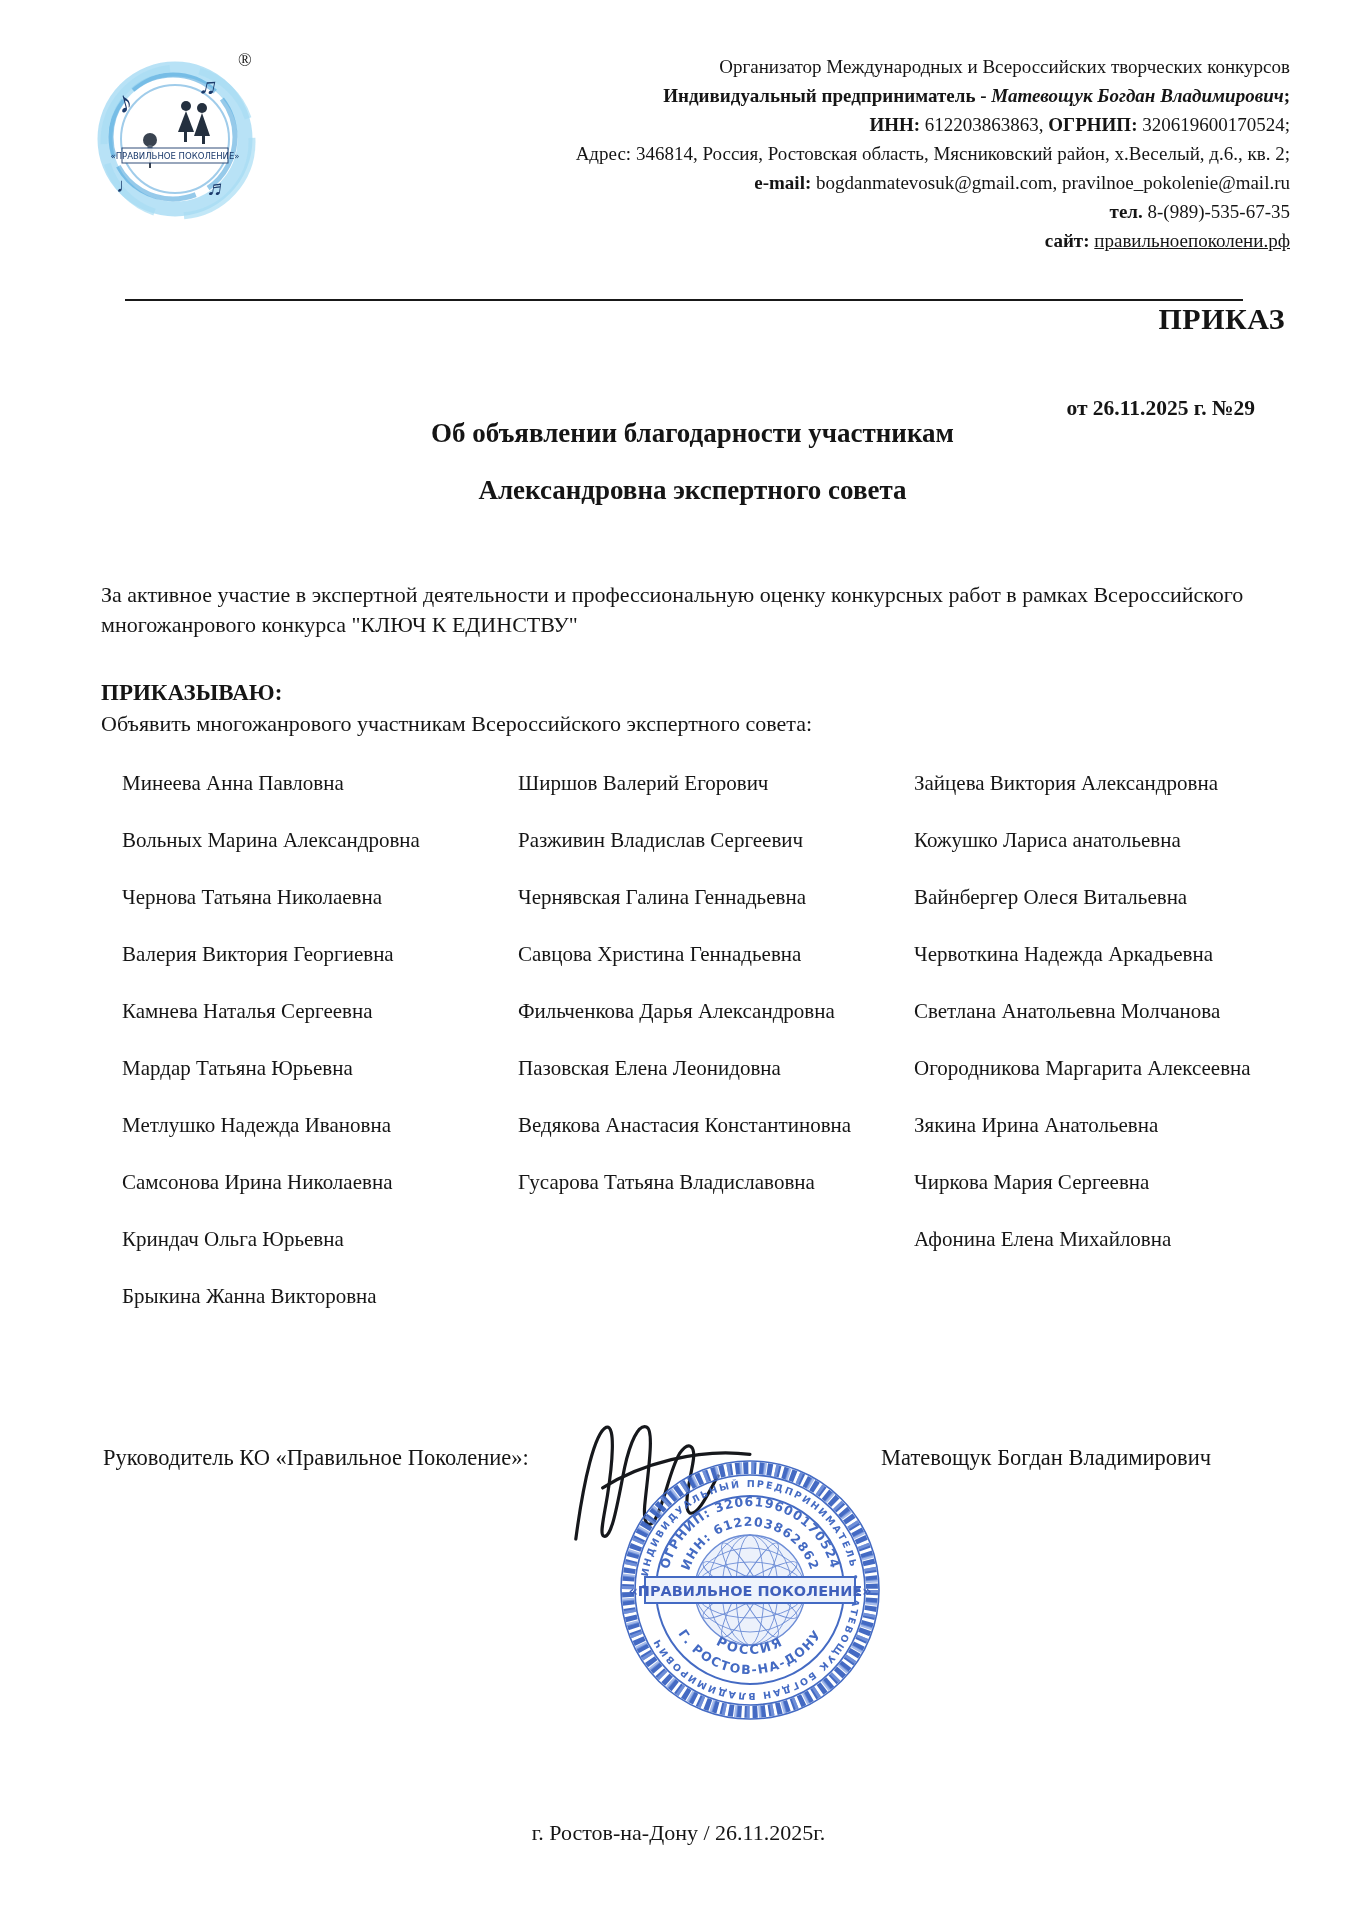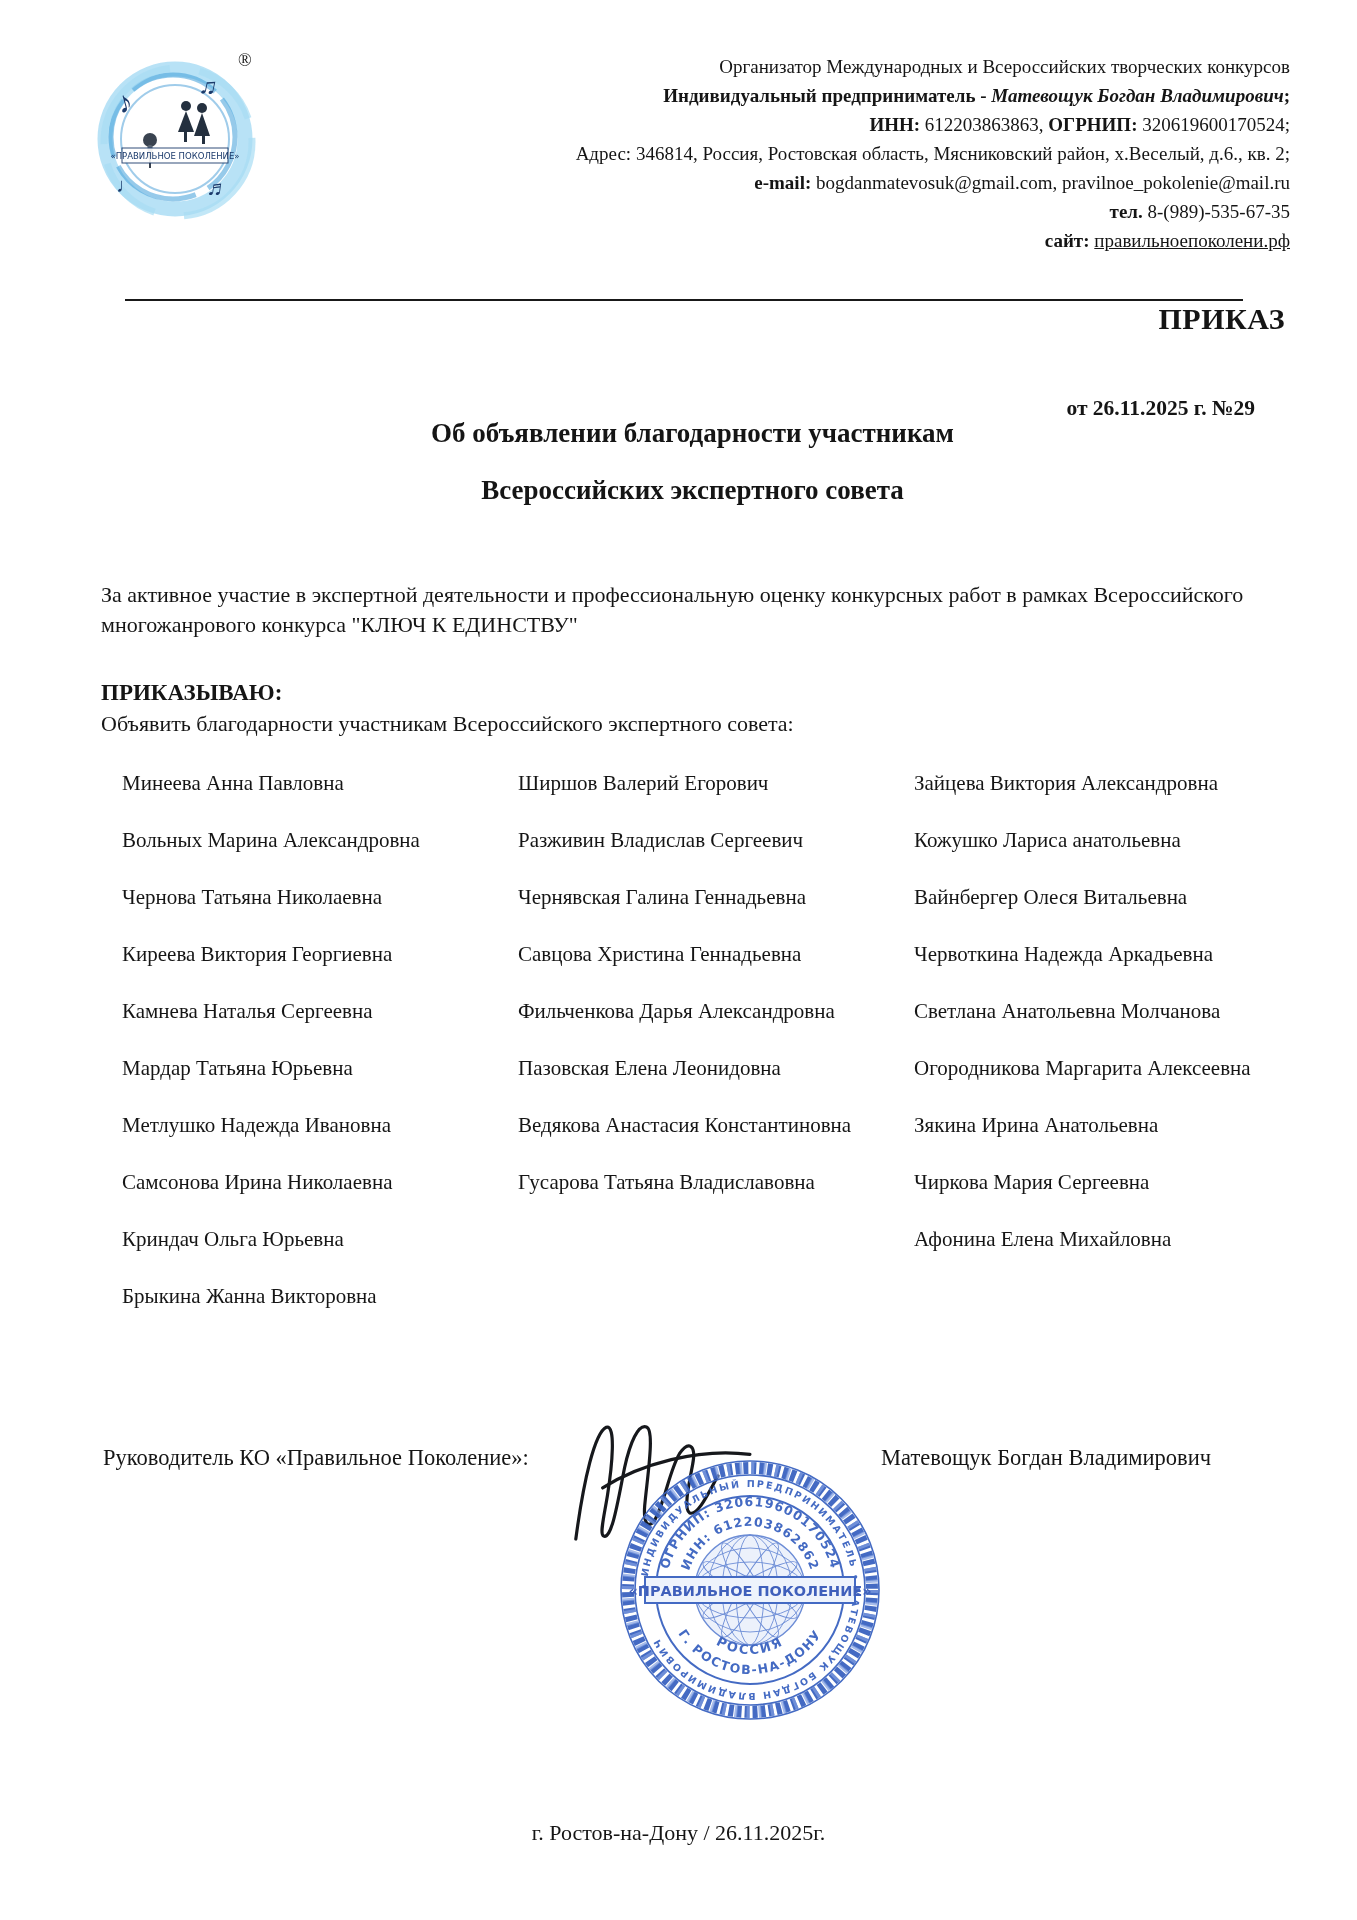--- a/index.html
+++ b/index.html
@@ -86,37 +86,37 @@
       <div class="header-line"><span style="font-weight: bold;">e-mail:</span><span> bogdanmatevosuk@gmail.com, pravilnoe_pokolenie@mail.ru</span></div>
       <div class="header-line"><span style="font-weight: bold;">тел.</span><span> 8-(989)-535-67-35</span></div>
       <div class="header-line"><span style="font-weight: bold;">сайт:</span><span> </span><span style="text-decoration: underline;">правильноепоколени.рф</span></div>
     </div>
 
   <div class="divider"></div>
 
   <div class="doc-title">ПРИКАЗ</div>
   <div class="date-line">от 26.11.2025 г. №29</div>
   <div class="subject-1">Об объявлении благодарности участникам</div>
-  <div class="subject-2">Всероссийских экспертного совета</div>
+  <div class="subject-2">Александровна экспертного совета</div>
 
   <div class="body-par">За активное участие в экспертной деятельности и профессиональную оценку конкурсных работ в рамках Всероссийского многожанрового конкурса "КЛЮЧ К ЕДИНСТВУ"</div>
   <div class="order-heading">ПРИКАЗЫВАЮ:</div>
-  <div class="order-text">Объявить благодарности участникам Всероссийского экспертного совета:</div>
+  <div class="order-text">Объявить многожанрового участникам Всероссийского экспертного совета:</div>
 
   <div class="names-grid" id="names-grid">
       <div class="name-cell">Минеева Анна Павловна</div>
       <div class="name-cell">Ширшов Валерий Егорович</div>
       <div class="name-cell">Зайцева Виктория Александровна</div>
       <div class="name-cell">Вольных Марина Александровна</div>
       <div class="name-cell">Разживин Владислав Сергеевич</div>
       <div class="name-cell">Кожушко Лариса анатольевна</div>
       <div class="name-cell">Чернова Татьяна Николаевна</div>
       <div class="name-cell">Чернявская Галина Геннадьевна</div>
       <div class="name-cell">Вайнбергер Олеся Витальевна</div>
-      <div class="name-cell">Киреева Виктория Георгиевна</div>
+      <div class="name-cell">Валерия Виктория Георгиевна</div>
       <div class="name-cell">Савцова Христина Геннадьевна</div>
       <div class="name-cell">Червоткина Надежда Аркадьевна</div>
       <div class="name-cell">Камнева Наталья Сергеевна</div>
       <div class="name-cell">Фильченкова Дарья Александровна</div>
       <div class="name-cell">Светлана Анатольевна Молчанова</div>
       <div class="name-cell">Мардар Татьяна Юрьевна</div>
       <div class="name-cell">Пазовская Елена Леонидовна</div>
       <div class="name-cell">Огородникова Маргарита Алексеевна</div>
       <div class="name-cell">Метлушко Надежда Ивановна</div>
       <div class="name-cell">Ведякова Анастасия Константиновна</div>

